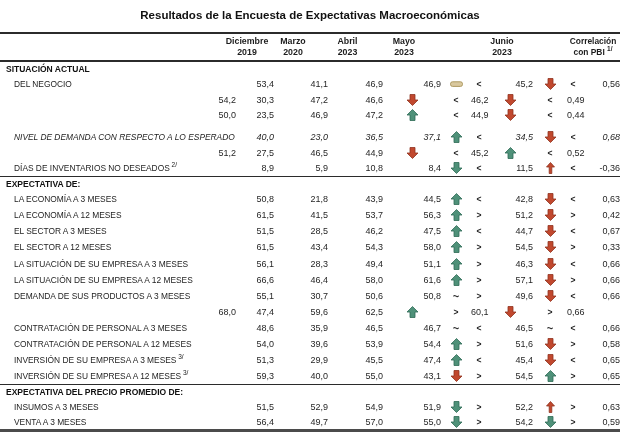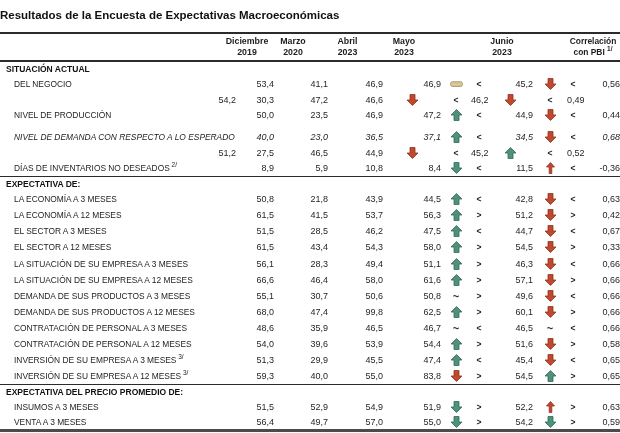--- a/index.html
+++ b/index.html
@@ -2,21 +2,21 @@
 <html><head>
 <meta charset="utf-8">
 <style>
   html,body{margin:0;padding:0;background:#fff;}
   .page{
     width:620px;height:433px;background:#ffffff;overflow:hidden;
     font-family:"Liberation Sans","DejaVu Sans",sans-serif;
     color:#1d1d1d;position:relative;box-sizing:border-box;
   }
   .title{
-    padding-top:7px;margin-bottom:8px;text-align:left;
+    padding-top:7px;margin-bottom:8px;text-align:center;
     font-size:11.5px;font-weight:bold;color:#111;height:17px;line-height:17px;
   }
   .table{border-top:2.5px solid #2b2b2b;}
   .grid{display:grid;grid-template-columns:222px 38px 54px 55px 58px 30px 16px 46px 34px 12px 44px;align-items:center;}
   .hrow{padding:2px 0 3px 6px;border-bottom:2px solid #2b2b2b;}
   .hcell{display:flex;flex-direction:column;align-items:center;font-weight:bold;font-size:8.8px;line-height:10.5px;}
   .hcell span{white-space:nowrap;}
   .h-m0{grid-column:2}.h-m1{grid-column:3}.h-m2{grid-column:4}.h-m3{grid-column:5}.h-m4{grid-column:8}
   .h-corr{grid-column:11;font-size:8.4px;}
   sup{font-size:6.5px;vertical-align:super;line-height:0;}
@@ -117,21 +117,20 @@
               <span class="ind">
                 <svg viewBox="0 0 13 12" width="13" height="12">
                   <polygon points="6.5,11.5 1,6 4,6 4,0.5 9,0.5 9,6 12,6" fill="#C1482E" stroke="#8F3320" stroke-width="0.8"></polygon>
                 </svg>
               </span>
             </div>
             <div class="cell comp">&lt;</div>
             <div class="cell num corr">0,49</div>
           </div>
           <div class="grid row">
-            <div class="cell lbl"><span>NIVEL DE PRODUCCIÓN</span></div>
             <div class="cell num">50,0</div>
             <div class="cell num">23,5</div>
             <div class="cell num">46,9</div>
             <div class="cell num">47,2</div>
             <div class="cell ">
               <span class="ind">
                 <svg viewBox="0 0 13 12" width="13" height="12">
                   <polygon points="6.5,0.5 12,6 9,6 9,11.5 4,11.5 4,6 1,6" fill="#4F9179" stroke="#2E6B56" stroke-width="0.8"></polygon>
                 </svg>
               </span>
@@ -390,24 +389,23 @@
               <span class="ind">
                 <svg viewBox="0 0 13 12" width="13" height="12">
                   <polygon points="6.5,11.5 1,6 4,6 4,0.5 9,0.5 9,6 12,6" fill="#C1482E" stroke="#8F3320" stroke-width="0.8"></polygon>
                 </svg>
               </span>
             </div>
             <div class="cell comp">&lt;</div>
             <div class="cell num corr">0,66</div>
           </div>
           <div class="grid row">
-            <div class="cell lbl"><span>DEMANDA DE SUS PRODUCTOS A 12 MESES</span></div>
             <div class="cell num">68,0</div>
             <div class="cell num">47,4</div>
-            <div class="cell num">99,8</div>
+            <div class="cell num">59,6</div>
             <div class="cell num">62,5</div>
             <div class="cell ">
               <span class="ind">
                 <svg viewBox="0 0 13 12" width="13" height="12">
                   <polygon points="6.5,0.5 12,6 9,6 9,11.5 4,11.5 4,6 1,6" fill="#4F9179" stroke="#2E6B56" stroke-width="0.8"></polygon>
                 </svg>
               </span>
             </div>
             <div class="cell comp">&gt;</div>
             <div class="cell num">60,1</div>
@@ -486,21 +484,21 @@
               </span>
             </div>
             <div class="cell comp">&lt;</div>
             <div class="cell num corr">0,65</div>
           </div>
           <div class="grid row">
             <div class="cell lbl"><span>INVERSIÓN DE SU EMPRESA A 12 MESES</span><sup> 3/</sup></div>
             <div class="cell num">59,3</div>
             <div class="cell num">40,0</div>
             <div class="cell num">55,0</div>
-            <div class="cell num">83,8</div>
+            <div class="cell num">43,1</div>
             <div class="cell ">
               <span class="ind">
                 <svg viewBox="0 0 13 12" width="13" height="12">
                   <polygon points="6.5,11.5 1,6 4,6 4,0.5 9,0.5 9,6 12,6" fill="#C1482E" stroke="#8F3320" stroke-width="0.8"></polygon>
                 </svg>
               </span>
             </div>
             <div class="cell comp">&gt;</div>
             <div class="cell num">54,5</div>
             <div class="cell ">

